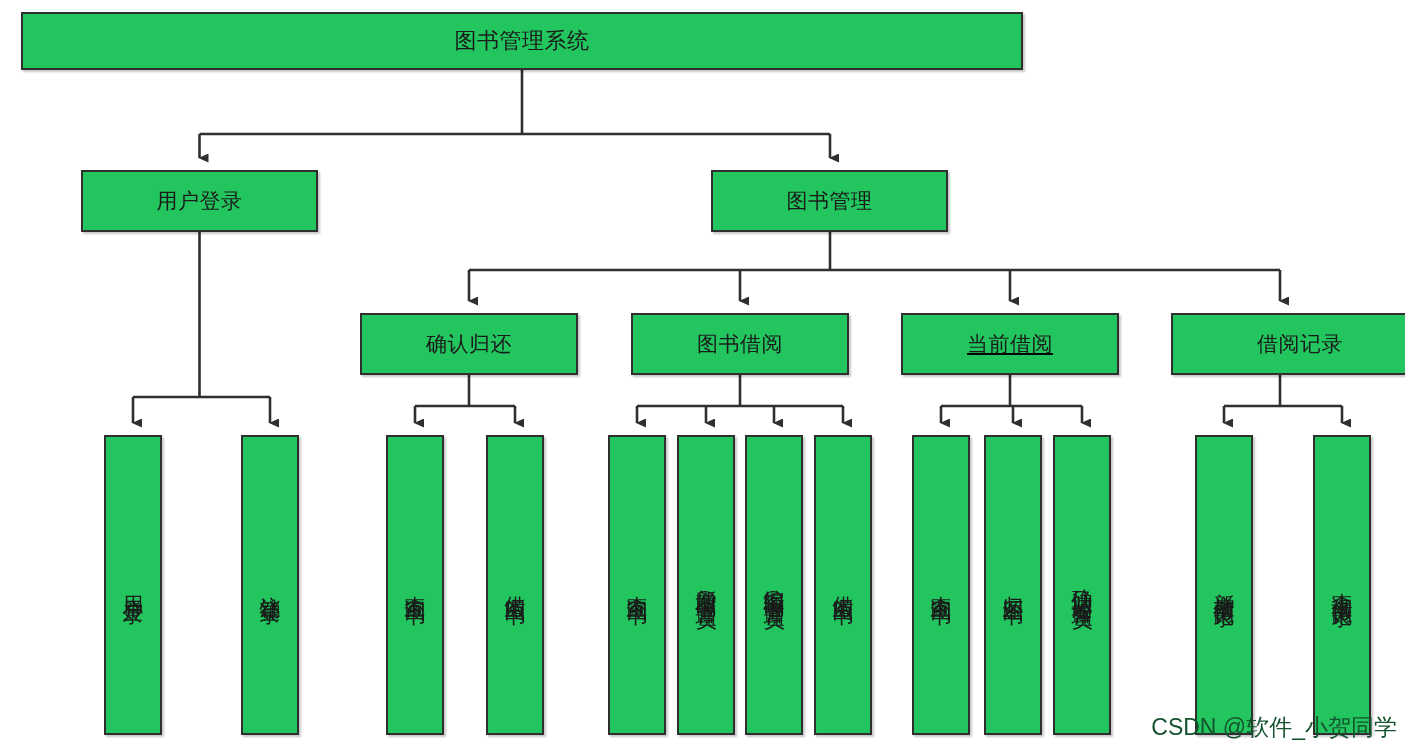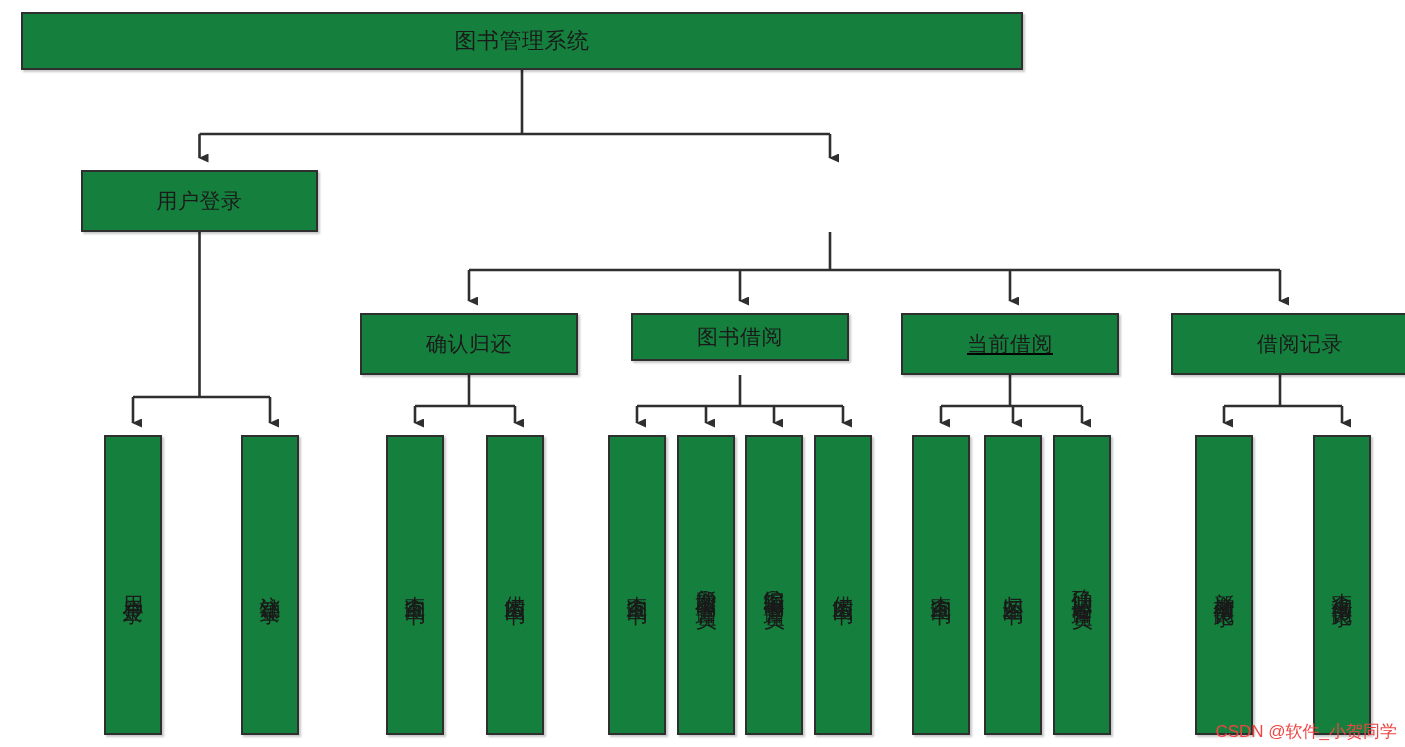--- a/index.html
+++ b/index.html
@@ -23,21 +23,21 @@
     position: absolute;
     top: 0;
     left: 0;
     width: 1405px;
     height: 747px;
   }
   .node-box {
     position: absolute;
     box-sizing: border-box;
     border: 2px solid #2f2f2f;
-    background: #15803d;
+    background: #22c55e;
     display: flex;
     align-items: center;
     justify-content: center;
     box-shadow: 2px 2px 2px rgba(0,0,0,0.22);
   }
   .node-label-h {
     font-size: 21px;
     color: #1a1a1a;
     line-height: 1.2;
     white-space: nowrap;
@@ -56,22 +56,22 @@
     writing-mode: vertical-rl;
     text-orientation: upright;
     letter-spacing: 3px;
     line-height: 1.05;
     white-space: nowrap;
   }
   .watermark {
     position: absolute;
     right: 8px;
     bottom: 4px;
-    font-size: 17px;
-    color: #ef4444;
+    font-size: 23px;
+    color: #14532d;
     white-space: nowrap;
     user-select: none;
   }
 </style>
 </head>
 <body>
 
 <div id="diagram-root">
 
   <svg class="diagram-svg" viewBox="0 0 1405 747">
@@ -139,25 +139,28 @@
     </g>
   </svg>
 
   <div class="node-box root" style="left:21px; top:12px; width:1002px; height:58px;">
     <span class="node-label-h">图书管理系统</span>
   </div>
 
   <div class="node-box" style="left:81px; top:170px; width:237px; height:62px;">
     <span class="node-label-h">用户登录</span>
   </div>
+  <div class="node-box" style="left:711px; top:170px; width:237px; height:62px;">
+    <span class="node-label-h">图书管理</span>
+  </div>
 
   <div class="node-box" style="left:360px; top:313px; width:218px; height:62px;">
     <span class="node-label-h">确认归还</span>
   </div>
-  <div class="node-box" style="left:631px; top:313px; width:218px; height:48px;">
+  <div class="node-box" style="left:631px; top:313px; width:218px; height:62px;">
     <span class="node-label-h">图书借阅</span>
   </div>
   <div class="node-box" style="left:901px; top:313px; width:218px; height:62px;text-decoration:underline;">
     <span class="node-label-h">当前借阅</span>
   </div>
   <div class="node-box" style="left:1171px; top:313px; width:258px; height:62px;">
     <span class="node-label-h">借阅记录</span>
   </div>
 
   <div class="node-box leaf" style="left:104px; top:435px; width:58px; height:300px;">

